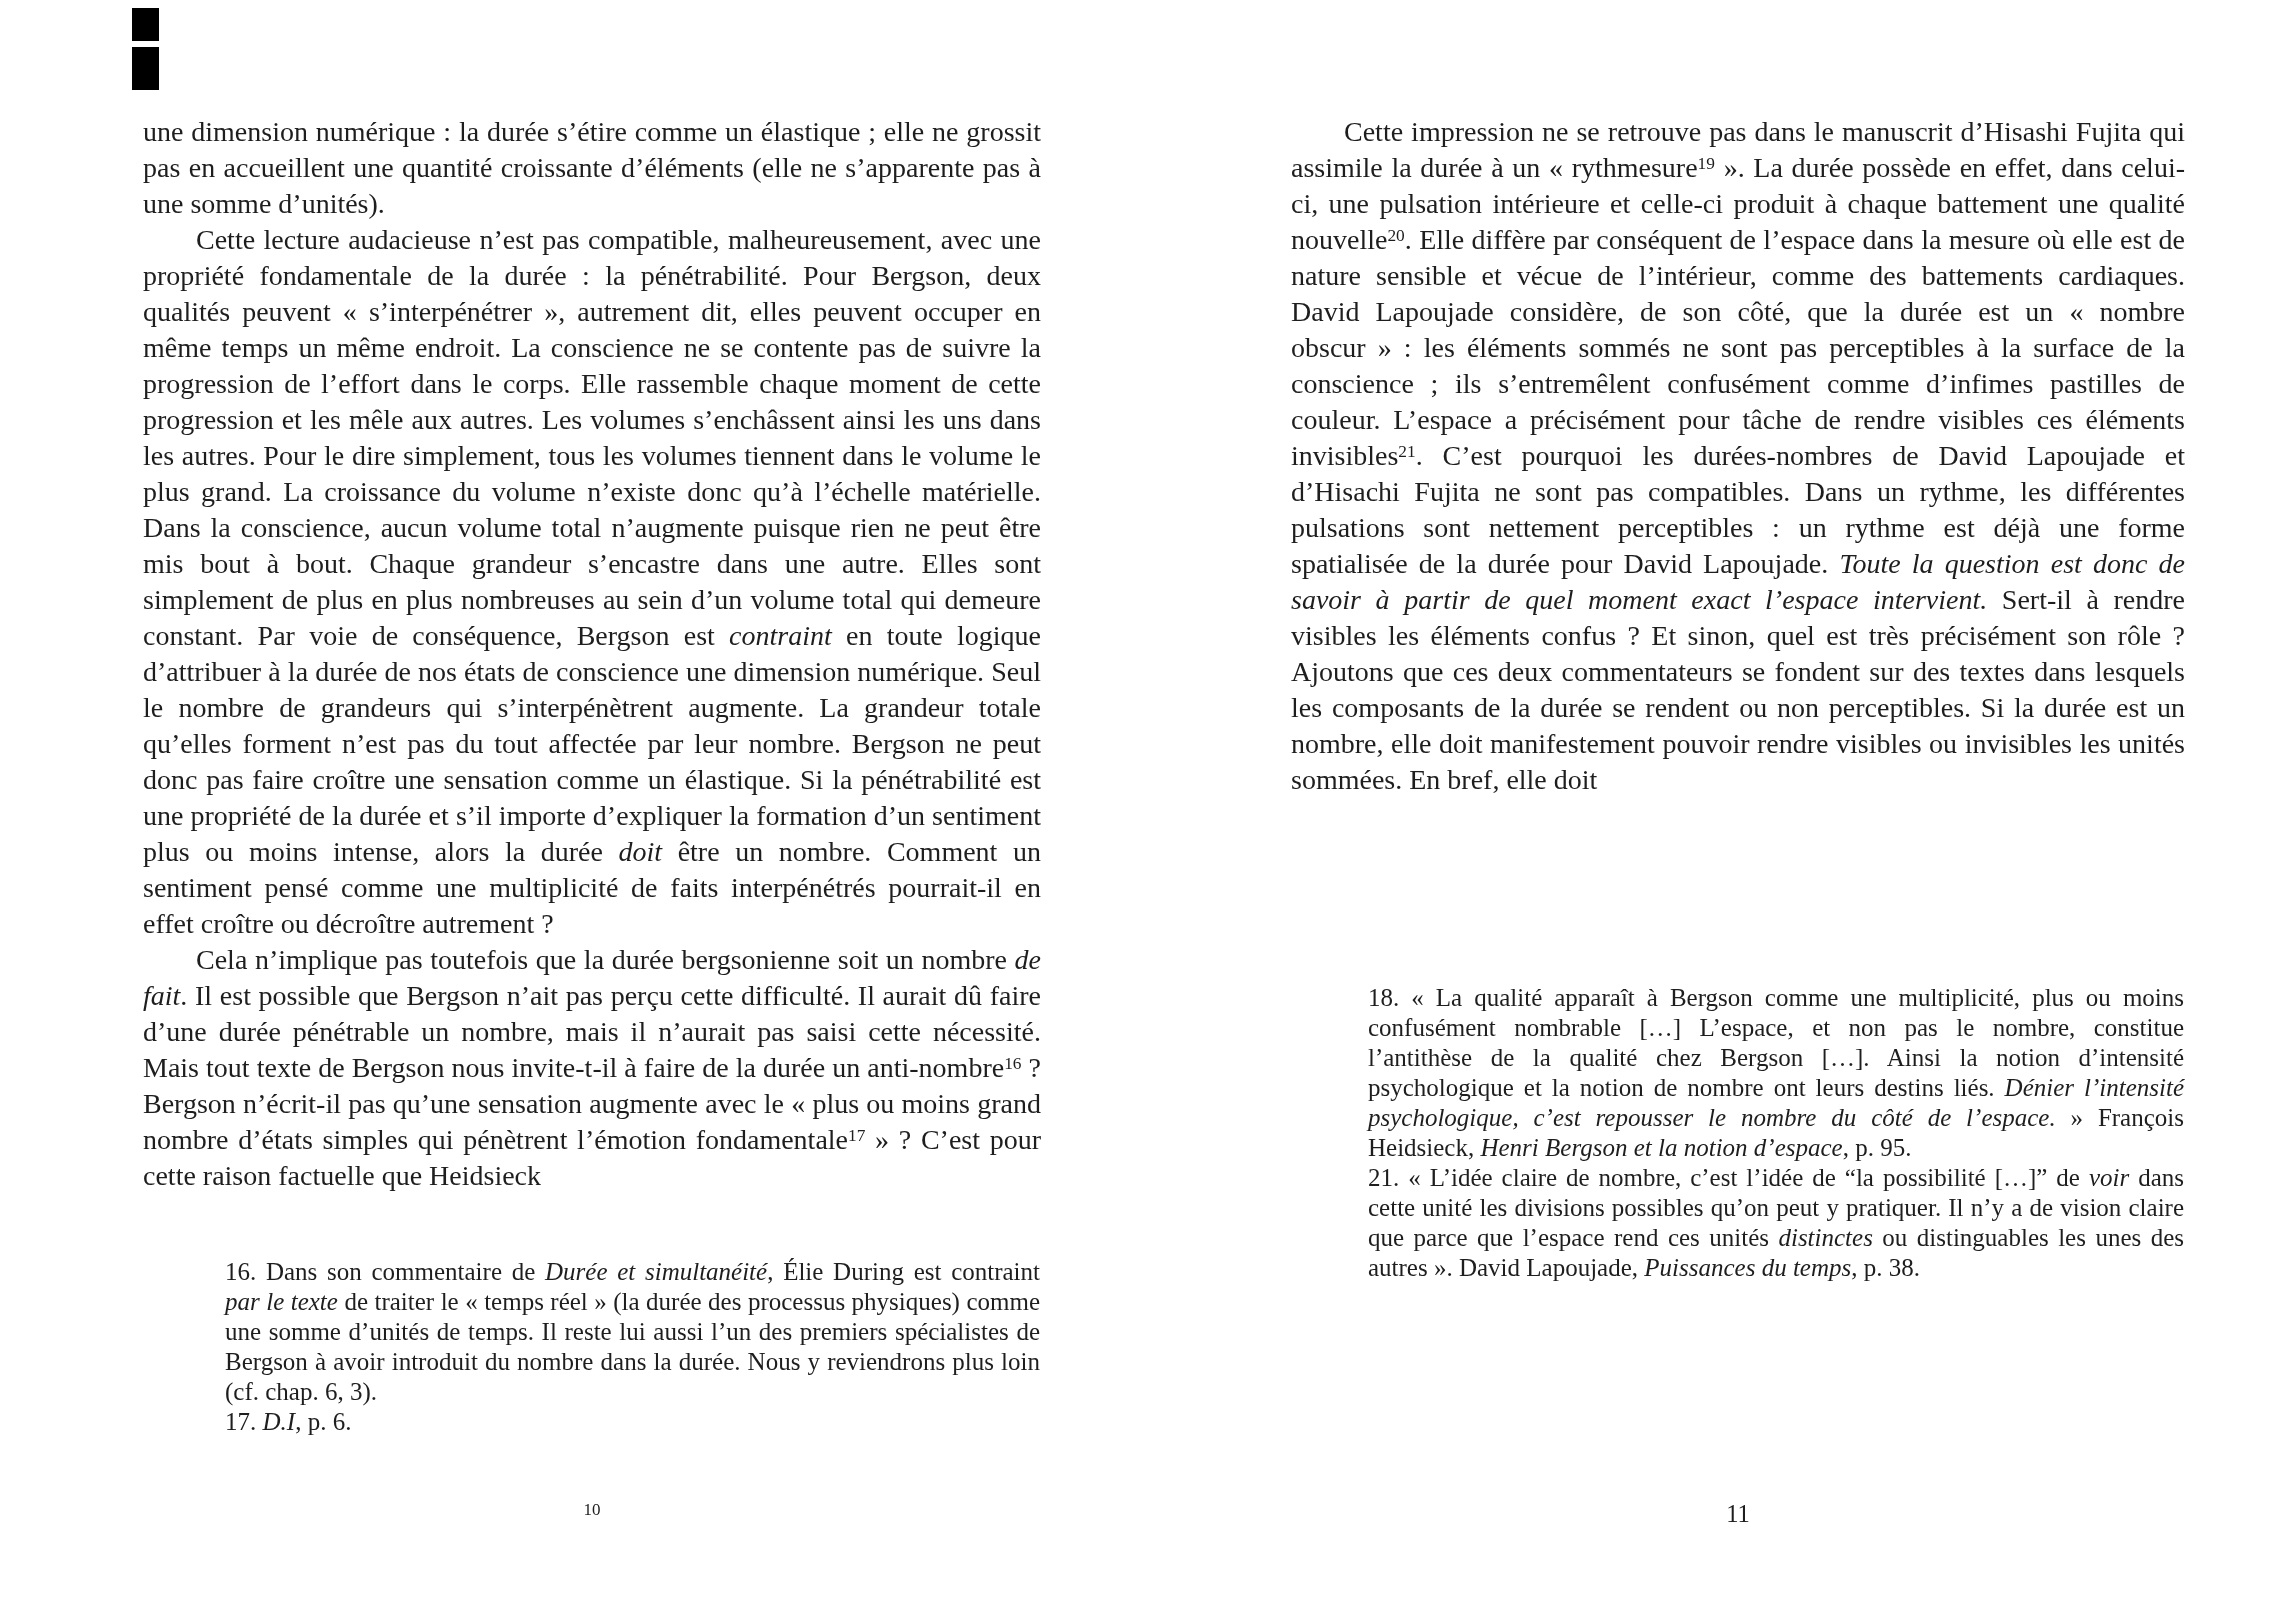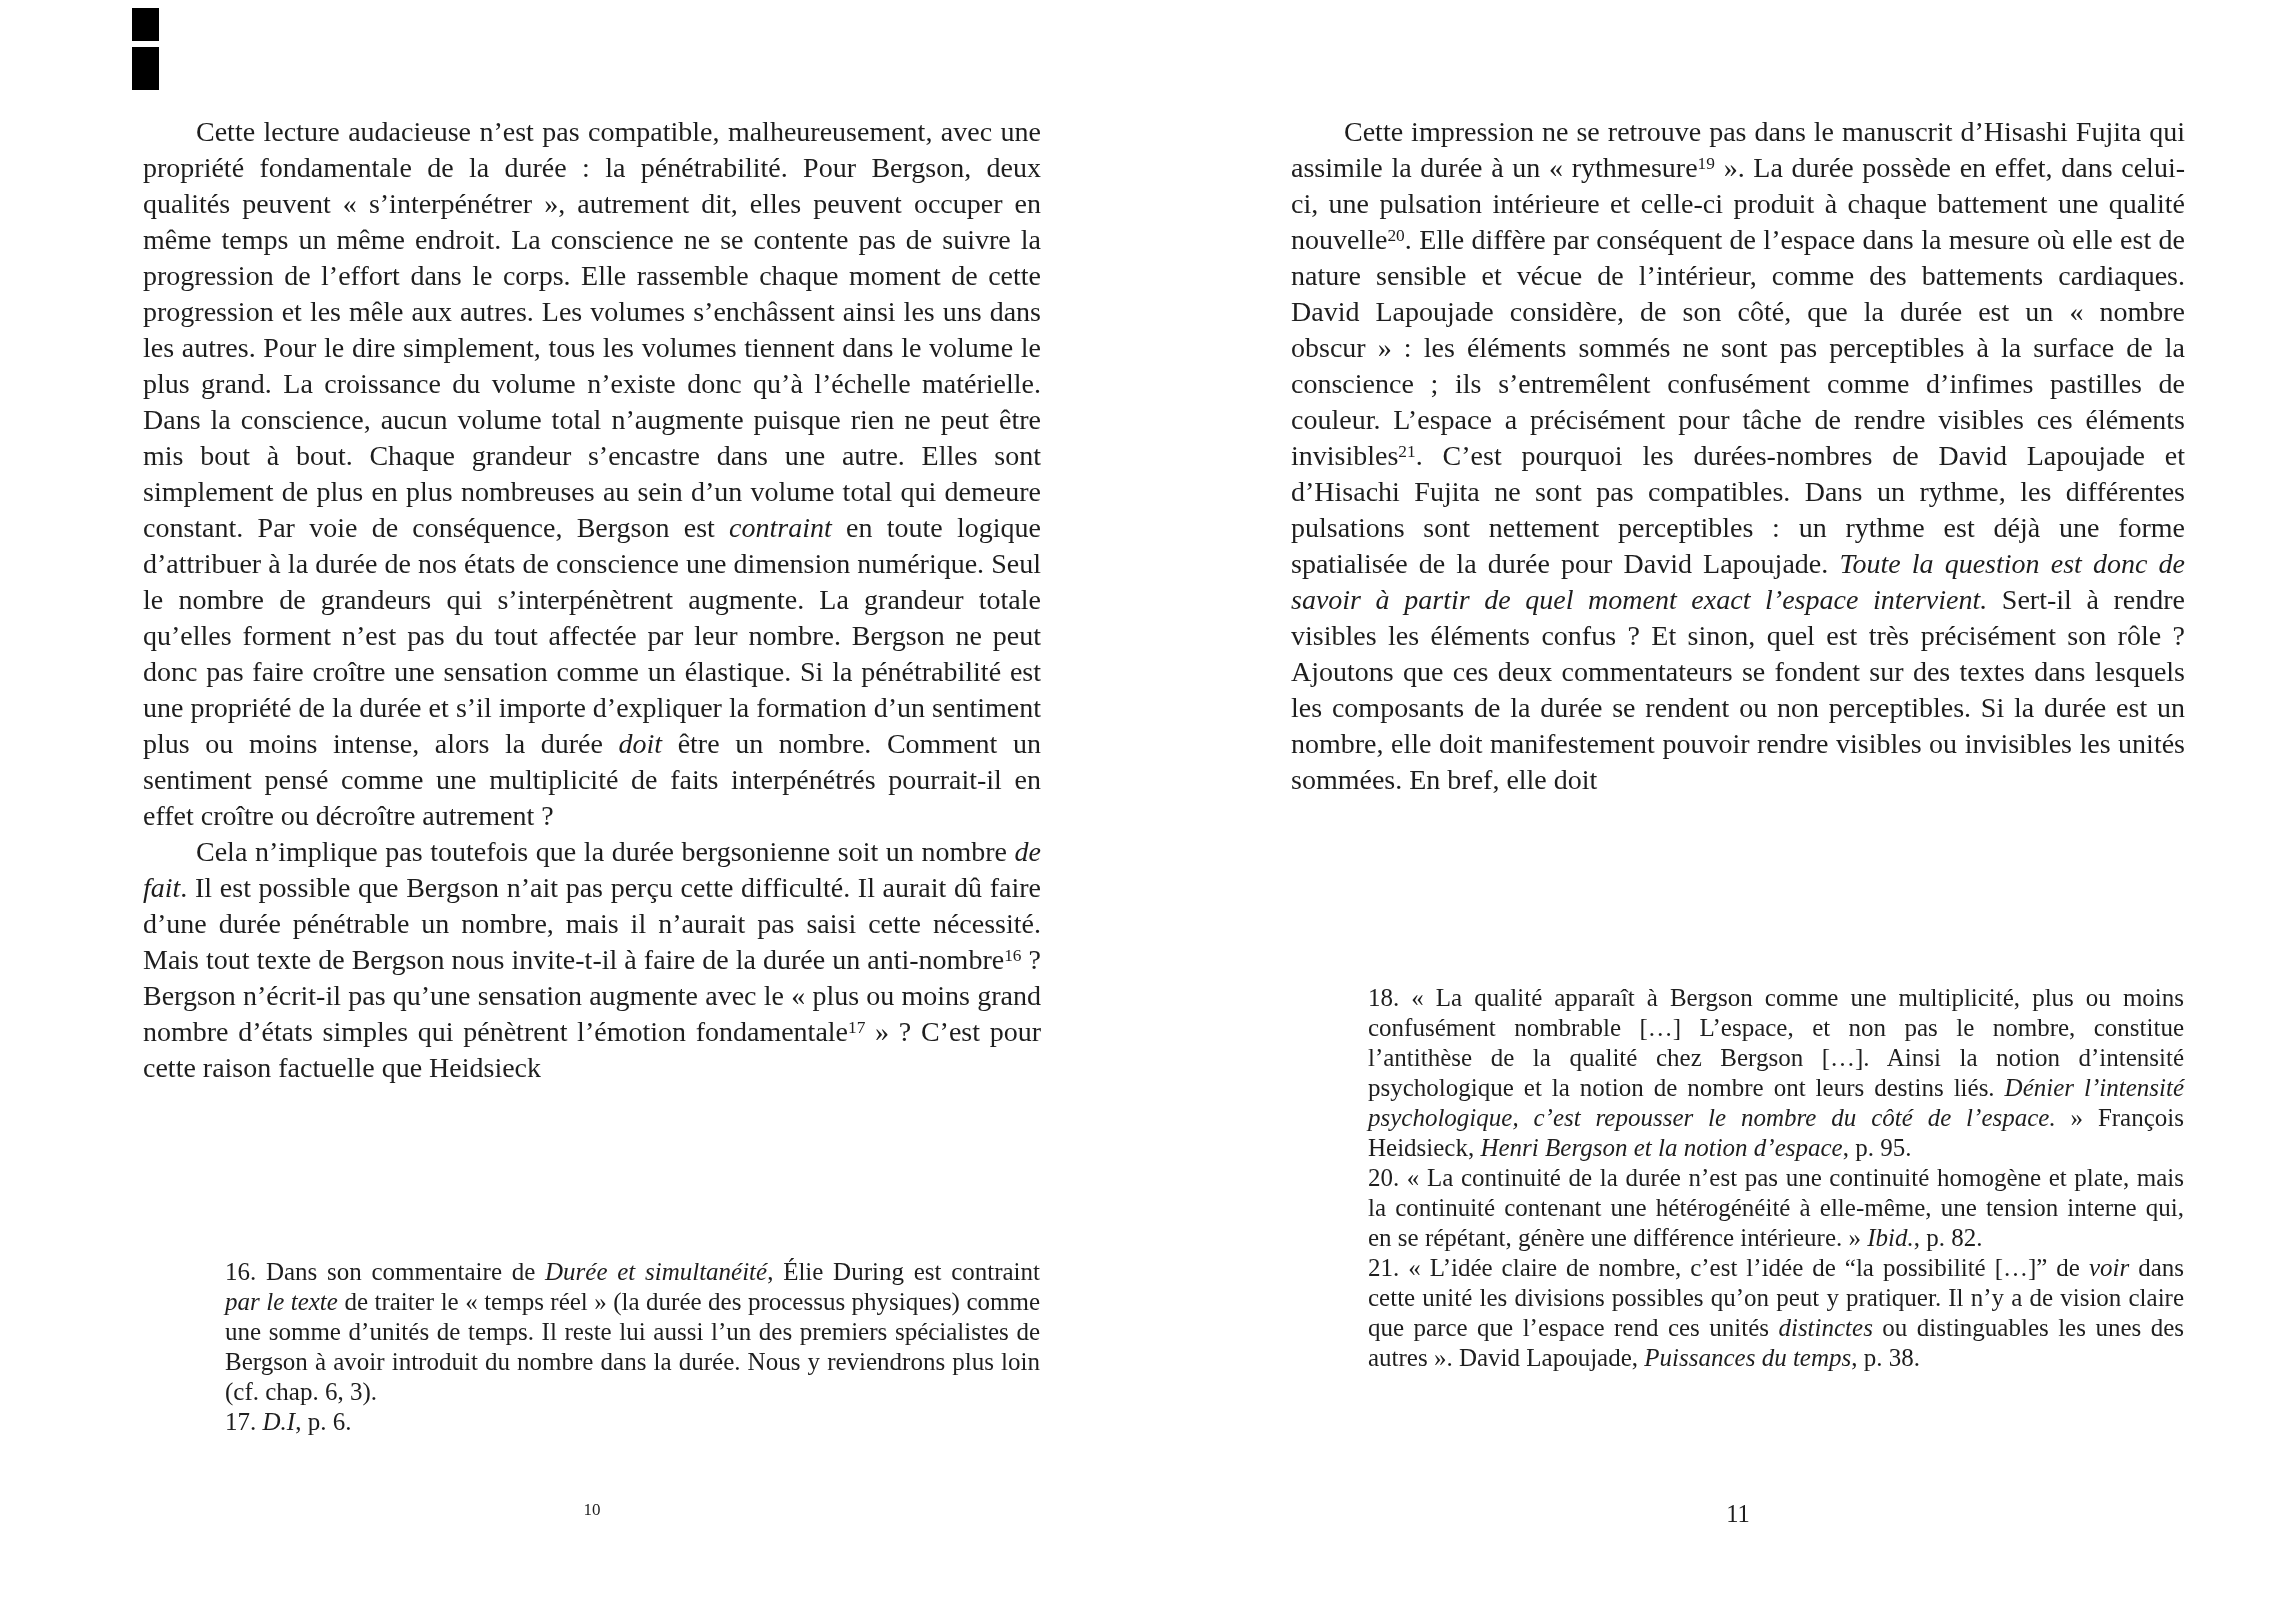--- a/index.html
+++ b/index.html
@@ -53,36 +53,36 @@
 
 <div class="spread">
 
   <div class="spine-marks">
     <div class="mark mark-a"></div>
     <div class="mark mark-b"></div>
   </div>
 
   <div>
     <div id="left-main" class="block main-text">
+        <p>une dimension numérique&nbsp;: la durée s’étire comme un élastique&nbsp;; elle ne grossit pas en accueillent une quantité croissante d’éléments (elle ne s’apparente pas à une somme d’unités).</p>
         <p class="indent">Cette lecture audacieuse n’est pas compatible, malheureusement, avec une propriété fondamentale de la durée&nbsp;: la pénétrabilité. Pour Bergson, deux qualités peuvent «&nbsp;s’interpénétrer&nbsp;», autrement dit, elles peuvent occuper en même temps un même endroit. La conscience ne se contente pas de suivre la progression de l’effort dans le corps. Elle rassemble chaque moment de cette progression et les mêle aux autres. Les volumes s’enchâssent ainsi les uns dans les autres. Pour le dire simplement, tous les volumes tiennent dans le volume le plus grand. La croissance du volume n’existe donc qu’à l’échelle matérielle. Dans la conscience, aucun volume total n’augmente puisque rien ne peut être mis bout à bout. Chaque grandeur s’encastre dans une autre. Elles sont simplement de plus en plus nombreuses au sein d’un volume total qui demeure constant. Par voie de conséquence, Bergson est <em>contraint</em> en toute logique d’attribuer à la durée de nos états de conscience une dimension numérique. Seul le nombre de grandeurs qui s’interpénètrent augmente. La grandeur totale qu’elles forment n’est pas du tout affectée par leur nombre. Bergson ne peut donc pas faire croître une sensation comme un élastique. Si la pénétrabilité est une propriété de la durée et s’il importe d’expliquer la formation d’un sentiment plus ou moins intense, alors la durée <em>doit</em> être un nombre. Comment un sentiment pensé comme une multiplicité de faits interpénétrés pourrait-il en effet croître ou décroître autrement&nbsp;?</p>
         <p class="indent">Cela n’implique pas toutefois que la durée bergsonienne soit un nombre <em>de fait</em>. Il est possible que Bergson n’ait pas perçu cette difficulté. Il aurait dû faire d’une durée pénétrable un nombre, mais il n’aurait pas saisi cette nécessité. Mais tout texte de Bergson nous invite-t-il à faire de la durée un anti-nombre<sup>16</sup>&nbsp;? Bergson n’écrit-il pas qu’une sensation augmente avec le «&nbsp;plus ou moins grand nombre d’états simples qui pénètrent l’émotion fondamentale<sup>17</sup>&nbsp;»&nbsp;? C’est pour cette raison factuelle que Heidsieck</p>
       </div>
     <div id="left-foot" class="block footnotes">
         <p>16. Dans son commentaire de <em>Durée et simultanéité</em>, Élie During est contraint <em>par le texte</em> de traiter le «&nbsp;temps réel&nbsp;» (la durée des processus physiques) comme une somme d’unités de temps. Il reste lui aussi l’un des premiers spécialistes de Bergson à avoir introduit du nombre dans la durée. Nous y reviendrons plus loin (cf. chap. 6, 3).</p>
         <p>17. <em>D.I</em>, p. 6.</p>
       </div>
     <div id="left-num" class="block">10</div>
   </div>
 
   <div>
     <div id="right-main" class="block main-text">
         <p class="indent">Cette impression ne se retrouve pas dans le manuscrit d’Hisashi Fujita qui assimile la durée à un «&nbsp;rythmesure<sup>19</sup>&nbsp;». La durée possède en effet, dans celui-ci, une pulsation intérieure et celle-ci produit à chaque battement une qualité nouvelle<sup>20</sup>. Elle diffère par conséquent de l’espace dans la mesure où elle est de nature sensible et vécue de l’intérieur, comme des battements cardiaques. David Lapoujade considère, de son côté, que la durée est un «&nbsp;nombre obscur&nbsp;»&nbsp;: les éléments sommés ne sont pas perceptibles à la surface de la conscience&nbsp;; ils s’entremêlent confusément comme d’infimes pastilles de couleur. L’espace a précisément pour tâche de rendre visibles ces éléments invisibles<sup>21</sup>. C’est pourquoi les durées-nombres de David Lapoujade et d’Hisachi Fujita ne sont pas compatibles. Dans un rythme, les différentes pulsations sont nettement perceptibles&nbsp;: un rythme est déjà une forme spatialisée de la durée pour David Lapoujade. <em>Toute la question est donc de savoir à partir de quel moment exact l’espace intervient.</em> Sert-il à rendre visibles les éléments confus&nbsp;? Et sinon, quel est très précisément son rôle&nbsp;? Ajoutons que ces deux commentateurs se fondent sur des textes dans lesquels les composants de la durée se rendent ou non perceptibles. Si la durée est un nombre, elle doit manifestement pouvoir rendre visibles ou invisibles les unités sommées. En bref, elle doit</p>
       </div>
     <div id="right-foot" class="block footnotes">
         <p>18. «&nbsp;La qualité apparaît à Bergson comme une multiplicité, plus ou moins confusément nombrable […] L’espace, et non pas le nombre, constitue l’antithèse de la qualité chez Bergson […]. Ainsi la notion d’intensité psychologique et la notion de nombre ont leurs destins liés. <em>Dénier l’intensité psychologique, c’est repousser le nombre du côté de l’espace.</em>&nbsp;» François Heidsieck, <em>Henri Bergson et la notion d’espace</em>, p. 95.</p>
-        <p>20. «&nbsp;La continuité de la durée n’est pas une continuité homogène et plate, mais la continuité contenant une hétérogénéité à elle-même, une tension interne qui, en se répétant, génère une différence intérieure.&nbsp;» <em>Ibid.</em>, p. 82.</p>
         <p>21. «&nbsp;L’idée claire de nombre, c’est l’idée de “la possibilité […]” de <em>voir</em> dans cette unité les divisions possibles qu’on peut y pratiquer. Il n’y a de vision claire que parce que l’espace rend ces unités <em>distinctes</em> ou distinguables les unes des autres&nbsp;». David Lapoujade, <em>Puissances du temps</em>, p. 38.</p>
       </div>
     <div id="right-num" class="block">11</div>
   </div>
 
 </div>
 
 
 </body></html>

